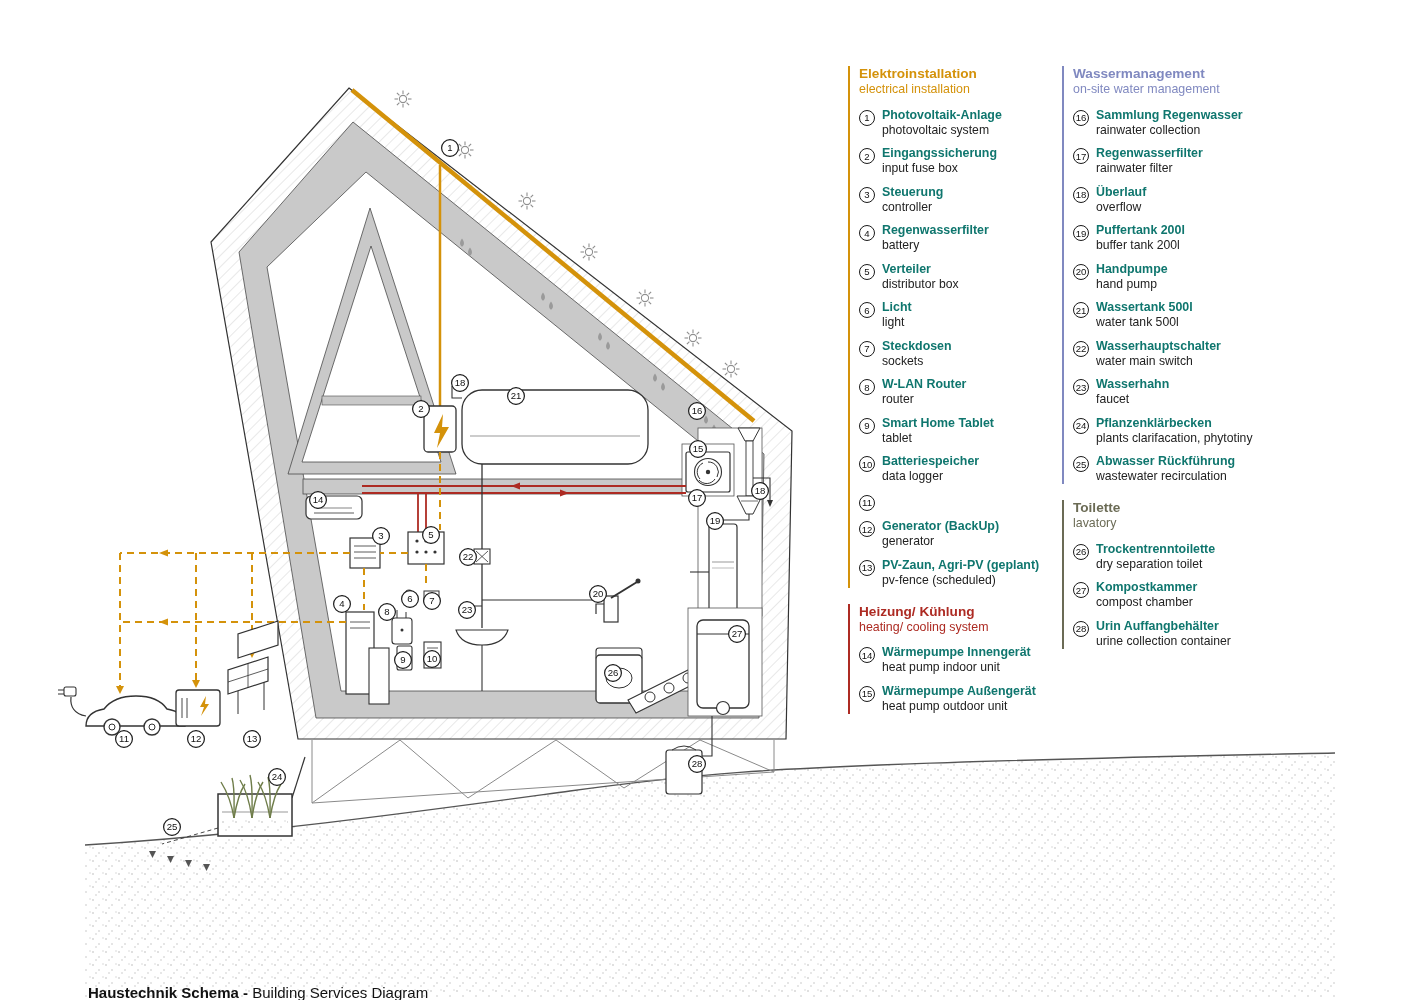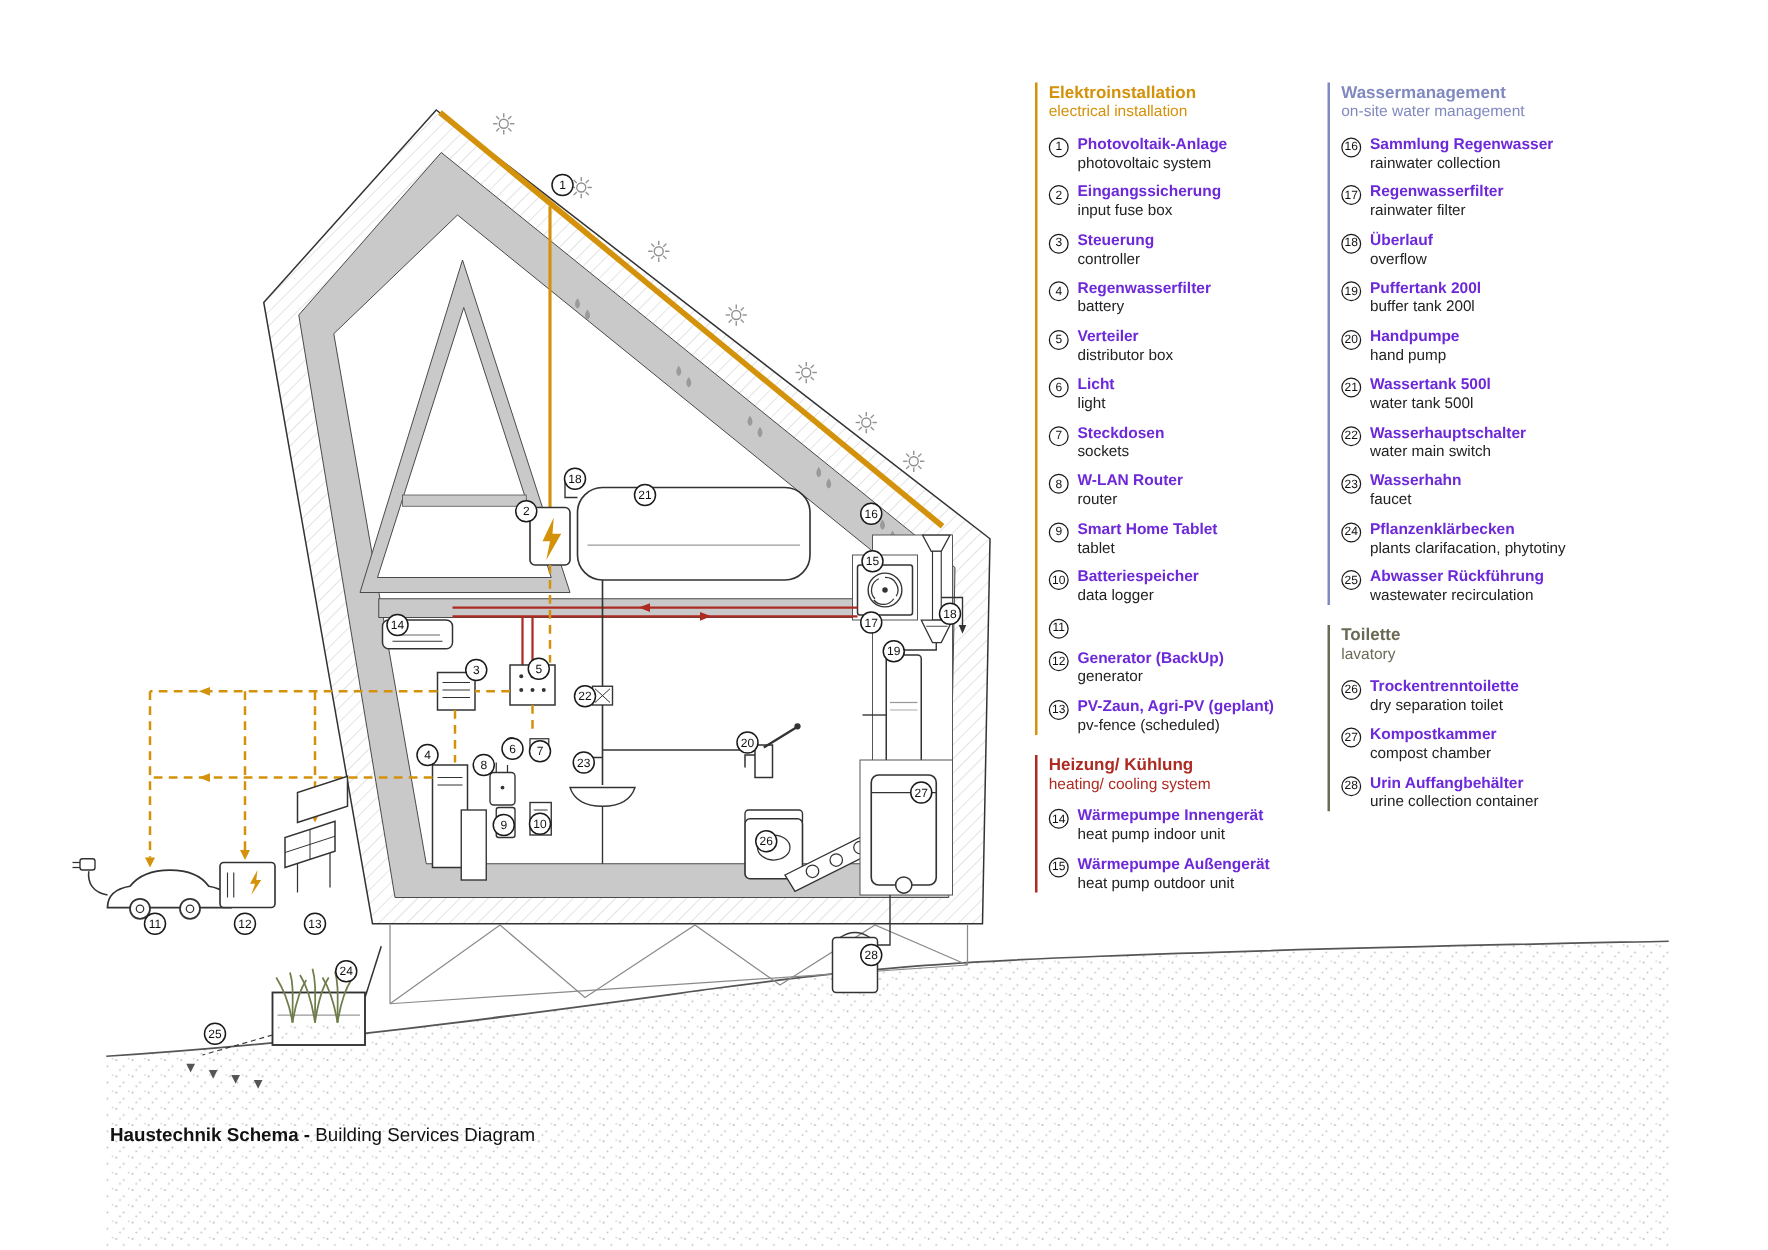--- a/index.html
+++ b/index.html
@@ -1,34 +1,34 @@
 <!DOCTYPE html>
 <html><head>
 <meta charset="utf-8">
 <style>
   html,body{margin:0;padding:0;background:#fff;}
   .canvas{position:relative;width:1414px;height:1000px;background:#fff;overflow:hidden;
           font-family:"Liberation Sans",sans-serif;color:#111;}
   svg{position:absolute;left:0;top:0;}
   svg text{font-family:"Liberation Sans",sans-serif;}
   .legend-col{position:absolute;top:66px;}
-  #col1{left:828px;width:282px;}
+  #col1{left:848px;width:282px;}
   #col2{left:1062px;width:302px;}
   .section{border-left:2px solid #999;padding-left:9px;margin-bottom:16px;}
   .sec-head{margin-bottom:11px;line-height:1.18;}
   .sec-title{font-size:13.6px;font-weight:bold;}
   .sec-sub{font-size:12.4px;}
   .item{display:flex;gap:7px;margin-bottom:8.5px;align-items:flex-start;}
   .num{flex:0 0 auto;width:16px;height:16px;border:1.2px solid #1a1a1a;border-radius:50%;
        font-size:9.6px;display:flex;align-items:center;justify-content:center;margin-top:2px;
        box-sizing:border-box;background:#fff;}
   .txt{display:block;}
-  .de{font-weight:bold;font-size:12.4px;line-height:15px;color:#6d28d9;}
+  .de{font-weight:bold;font-size:12.4px;line-height:15px;color:#0f766e;}
   .en{font-size:12.2px;line-height:15px;color:#222;}
-  .caption{position:absolute;left:88px;top:900px;font-size:15px;text-align:center;}
+  .caption{position:absolute;left:88px;top:984px;font-size:15px;text-align:center;}
   .caption b{font-weight:bold;}
 </style>
 </head>
 <body>
 
 <div class="canvas">
 
 <svg width="1414" height="1000" viewBox="0 0 1414 1000">
   <defs>
     <pattern id="hatch" width="8" height="8" patternUnits="userSpaceOnUse" patternTransform="rotate(45)">

